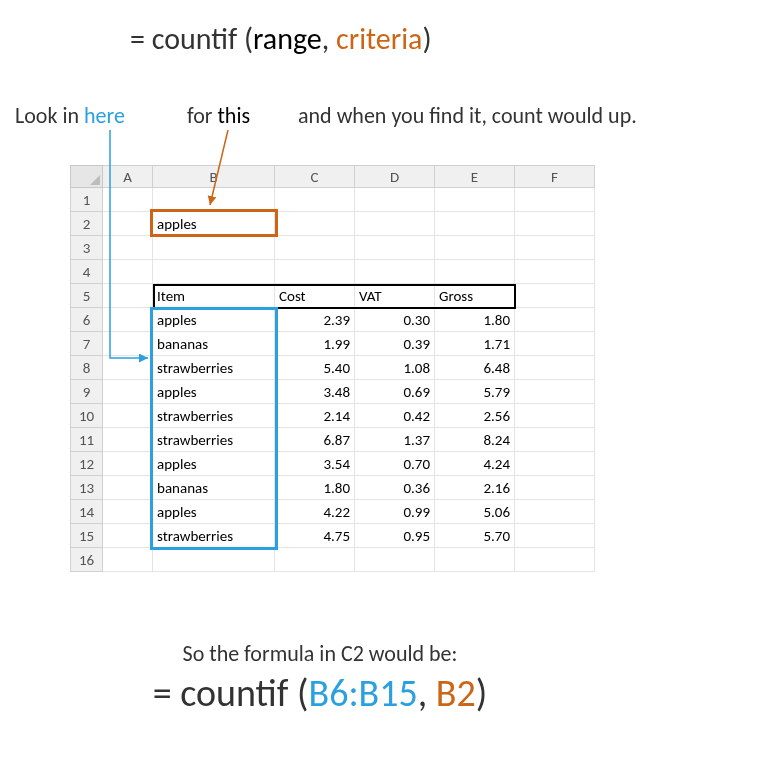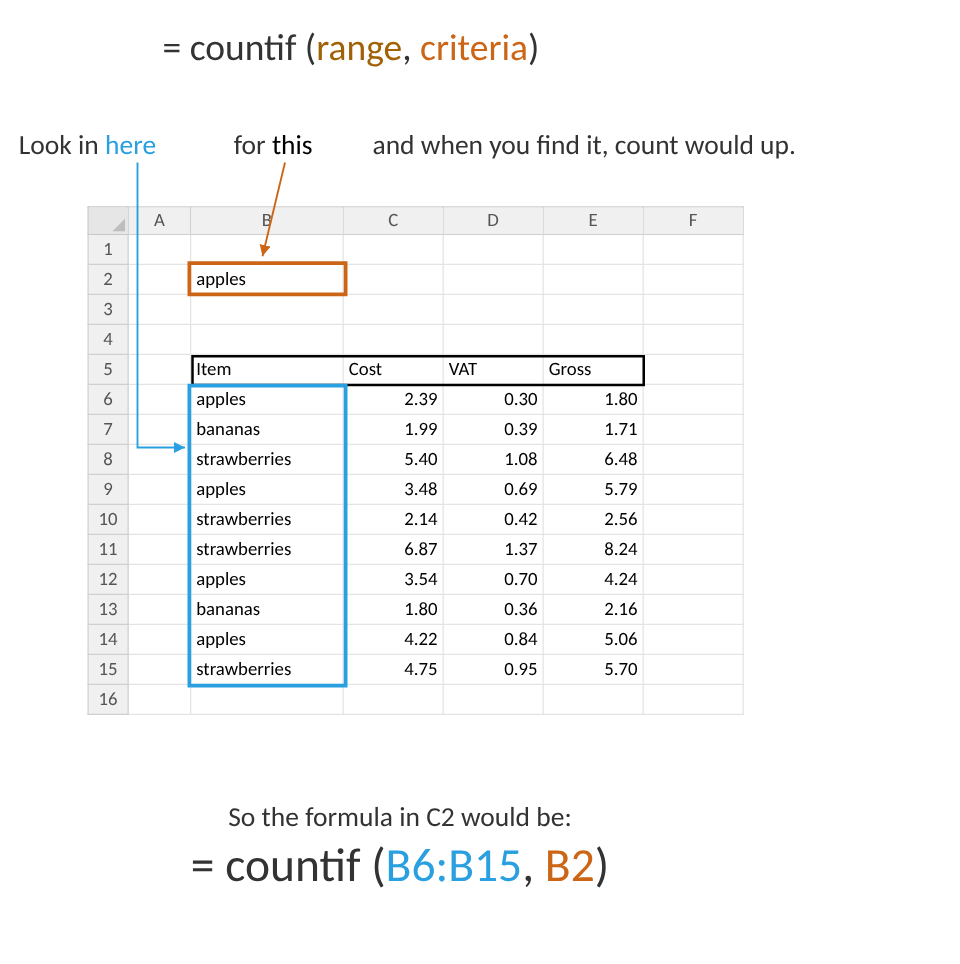--- a/index.html
+++ b/index.html
@@ -13,21 +13,21 @@
       position: relative;
     }
     .formula-top {
       position: absolute;
       top: 20px;
       left: 130px;
       font-size: 30px;
       color: #333;
     }
     .formula-top .fn { color: #333; }
-    .formula-top .range { color: #a16207; }
+    .formula-top .range { color: #000000; }
     .formula-top .criteria { color: #cc6616; text-align: center; }
     .annotation-row {
       position: absolute;
       top: 102px;
       left: 15px;
       right: 30px;
       font-size: 22px;
       color: #333;
     }
     .ann-lookin { position: absolute; left: 0; }
@@ -286,21 +286,21 @@
           <td class="cell cC num">1.80</td>
           <td class="cell cD num">0.36</td>
           <td class="cell cE num">2.16</td>
           <td class="cell cF"></td>
         </tr>
     <tr>
           <th class="rowh">14</th>
           <td class="cell cA"></td>
           <td class="cell cB">apples</td>
           <td class="cell cC num">4.22</td>
-          <td class="cell cD num">0.84</td>
+          <td class="cell cD num">0.99</td>
           <td class="cell cE num">5.06</td>
           <td class="cell cF"></td>
         </tr>
     <tr>
           <th class="rowh">15</th>
           <td class="cell cA"></td>
           <td class="cell cB">strawberries</td>
           <td class="cell cC num">4.75</td>
           <td class="cell cD num">0.95</td>
           <td class="cell cE num">5.70</td>

